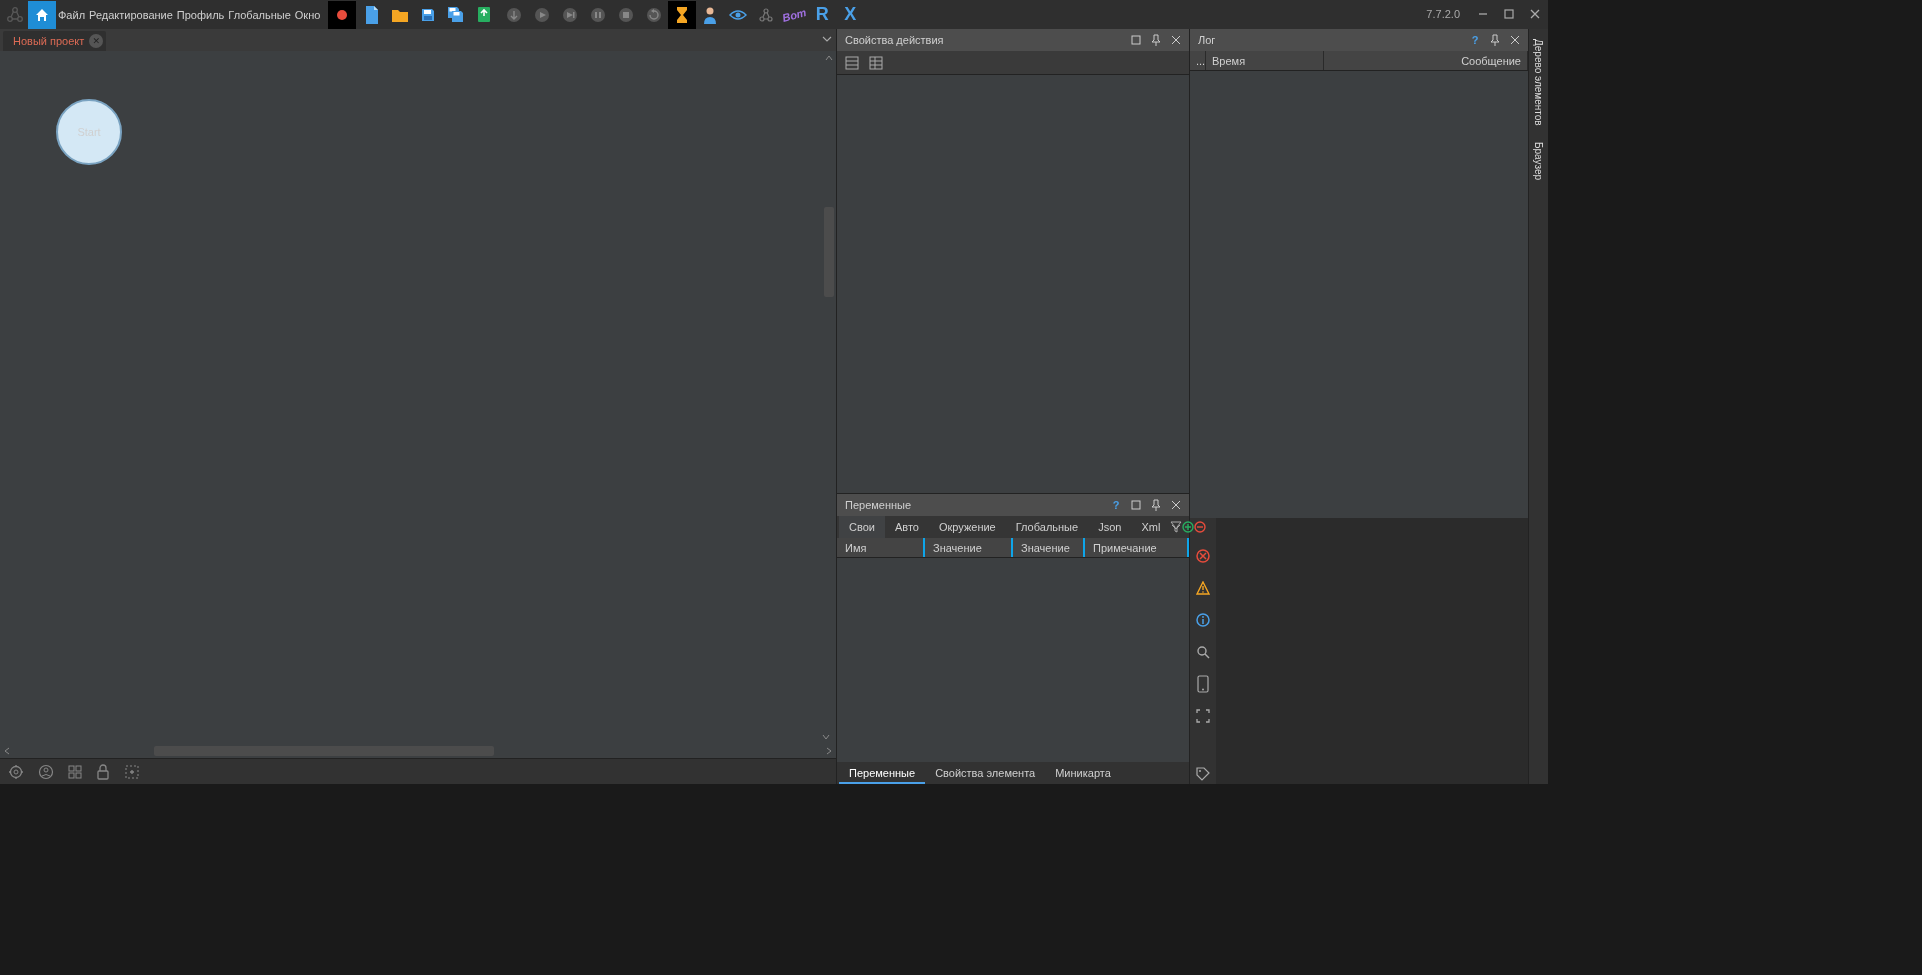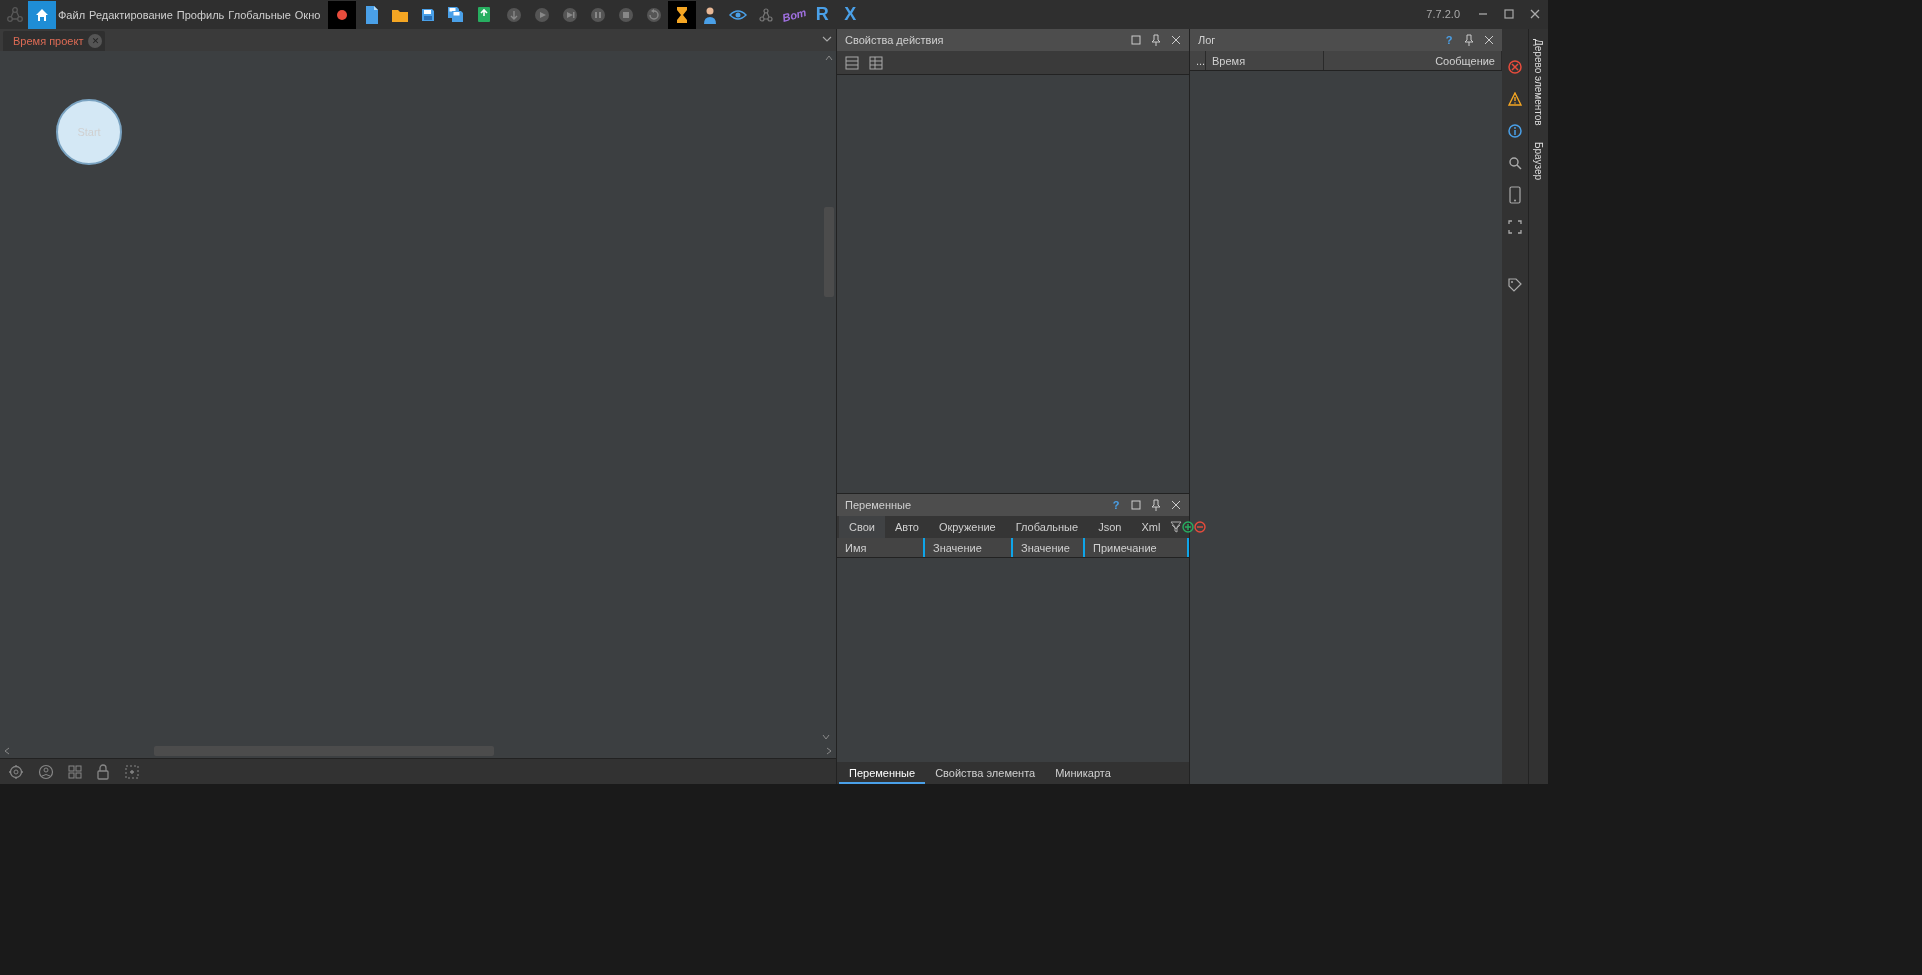--- a/index.html
+++ b/index.html
@@ -255,21 +255,21 @@
           <path d="M1 1 L9 9 M9 1 L1 9" stroke="#aaa" stroke-width="1.3"></path>
         </svg>
       </div>
   </div>
 
   <div class="content">
 
     <div class="main">
       <div class="tabrow">
         <div class="tab">
-          <span class="label">Время проект</span>
+          <span class="label">Новый проект</span>
           <span class="closex">✕</span>
         </div>
         <div class="tabdrop">
             <svg width="10" height="10">
               <path d="M1 3 L5 7 L9 3" fill="none" stroke="#aaa" stroke-width="1.1"></path>
             </svg>
           </div>
       </div>
 
       <div class="canvas-wrap">
@@ -453,21 +453,21 @@
         <div class="var-area"></div>
 
         <div class="bottom-tabs">
           <div class="bt sel">Переменные</div>
           <div class="bt">Свойства элемента</div>
           <div class="bt">Миникарта</div>
         </div>
       </div>
     </div>
 
-    <div class="logcol" style="display:flex;flex-direction:row;">
+    <div class="logcol" style="display:flex;flex-direction:column;">
       <div style="flex:1;display:flex;flex-direction:column;">
         <div class="panel-header">
           <span class="title">Лог</span>
           <div class="ph-btn">
               <span style="color:#4aa0e8;font-weight:bold;">?</span>
             </div>
           <div class="ph-btn">
               <svg width="10" height="12">
                 <path d="M3 1 L7 1 L7 6 L9 8 L1 8 L3 6 Z M5 8 L5 12" stroke="#ccc" fill="none"></path>
               </svg>

